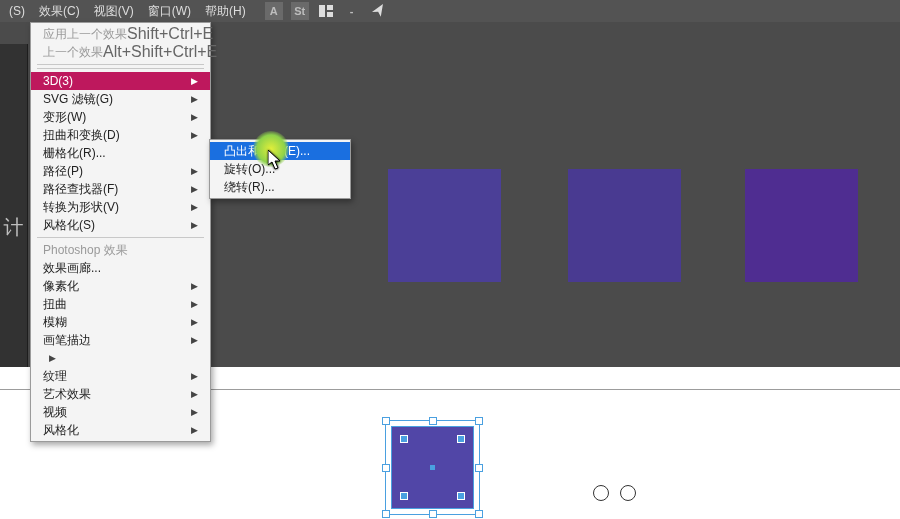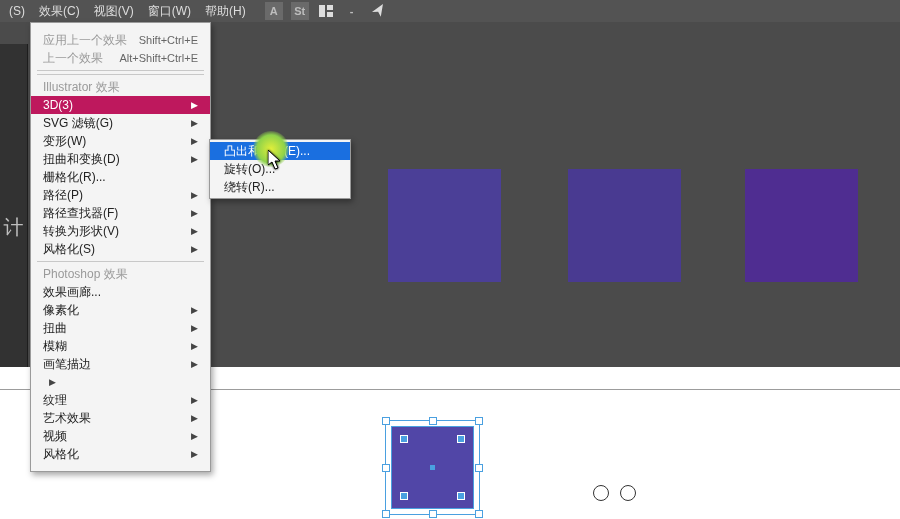--- a/index.html
+++ b/index.html
@@ -41,26 +41,26 @@
     background:#4aa0e0}
   .anchor{position:absolute;width:6px;height:6px;border:1px solid #fff;background:#4aa0e0}
   .anchor.a1{left:8px;top:8px}.anchor.a2{right:8px;top:8px}
   .anchor.a3{left:8px;bottom:8px}.anchor.a4{right:8px;bottom:8px}
   
   .circ{position:absolute;width:14px;height:14px;border:1.5px solid #333;border-radius:50%;
     background:transparent}
   .c1{left:593px;top:485px}.c2{left:620px;top:485px}
   
   .menu{position:absolute;left:30px;top:22px;width:179px;background:#f4f4f4;
-    border:1px solid #9a9a9a;box-shadow:2px 3px 6px rgba(0,0,0,.35);padding:8px 0;
+    border:1px solid #9a9a9a;box-shadow:2px 3px 6px rgba(0,0,0,.35);padding:2px 0;
     color:#222;z-index:10}
   .menu .row{height:18px;line-height:18px;padding:0 12px;white-space:nowrap;
     display:flex;cursor:default}
   .menu .row .lab{flex:1}
-  .menu .row .acc{color:#666;font-size:11px}
+  .menu .row .acc{color:#666;font-size:16px}
   .menu .row .arr{color:#444;font-size:9px;margin-left:6px}
   .menu .row.disabled{color:#9a9a9a}
   .menu .row.header{color:#9a9a9a;margin-top:2px}
   .menu .row.sel{background:#be185d;color:#fff}
   .menu .row.sel .arr{color:#fff}
   .menu hr{border:none;border-top:1px solid #c8c8c8;margin:3px 6px}
   .submenu{position:absolute;left:209px;top:139px;width:140px;background:#f4f4f4;
     border:1px solid #9a9a9a;box-shadow:2px 3px 6px rgba(0,0,0,.35);padding:2px 0;
     color:#222;z-index:11}
   .submenu .row{height:18px;line-height:18px;padding:0 14px;cursor:default}
@@ -141,23 +141,20 @@
   <div class="row disabled">
     <span class="lab">应用上一个效果</span>
     <span class="acc">Shift+Ctrl+E</span>
   </div>
   <div class="row disabled">
     <span class="lab">上一个效果</span>
     <span class="acc">Alt+Shift+Ctrl+E</span>
   </div>
   <hr>
   <hr>
-  <div class="row header">
-    <span class="lab">Illustrator 效果</span>
-  </div>
   <div class="row sel">
     <span class="lab">3D(3)</span>
       <span class="arr">▶</span>
   </div>
   <div class="row">
     <span class="lab">SVG 滤镜(G)</span>
       <span class="arr">▶</span>
   </div>
   <div class="row">
     <span class="lab">变形(W)</span>

